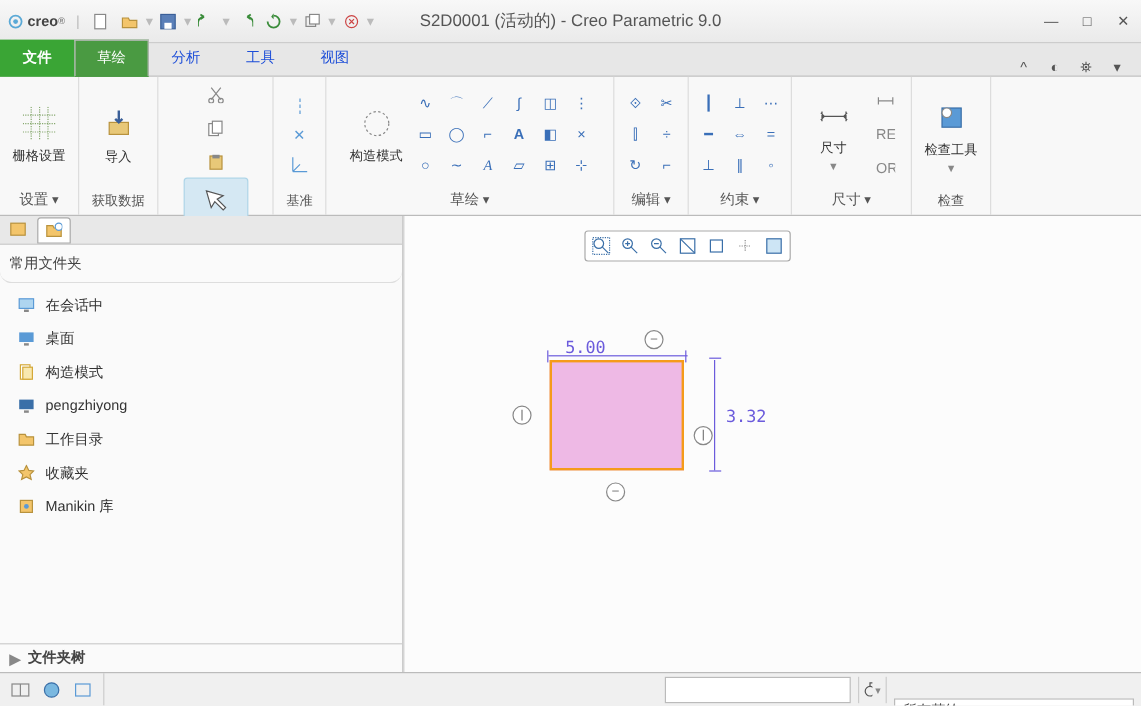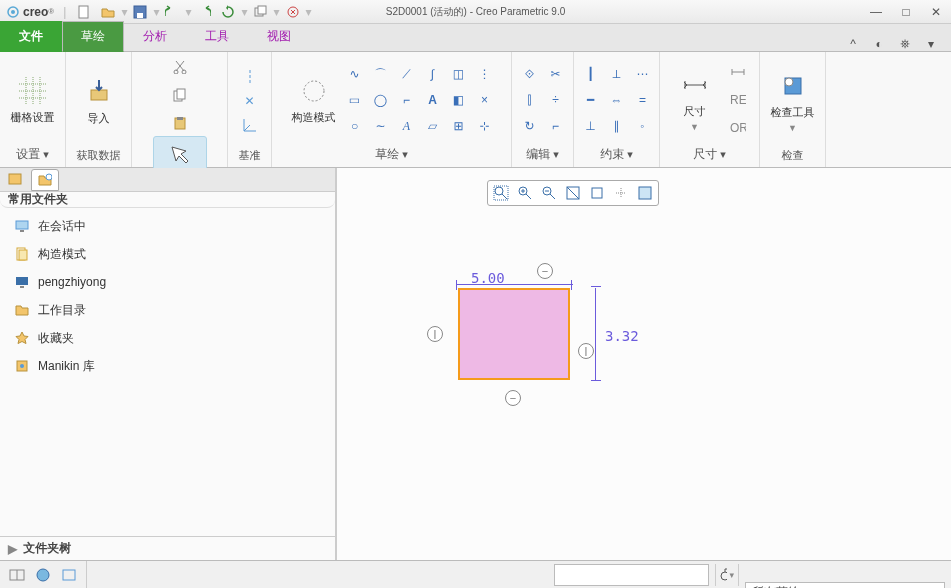--- a/index.html
+++ b/index.html
@@ -1,26 +1,26 @@
 <!DOCTYPE html>
 <html><head>
 <meta charset="utf-8">
 <style>
 * { margin:0; padding:0; box-sizing:border-box; font-family:"Microsoft YaHei",Arial,sans-serif; font-size:12px; }
 body { background:#f0f0f0; width:951px; height:588px; overflow:hidden; display:flex; flex-direction:column; }
-.titlebar { height:24px; background:linear-gradient(#f8f8f8,#eaeaea); display:flex; align-items:center; border-bottom:1px solid #ccc; position:relative; }
+.titlebar { height:36px; background:linear-gradient(#f8f8f8,#eaeaea); display:flex; align-items:center; border-bottom:1px solid #ccc; position:relative; }
 .app-logo { display:flex; align-items:center; padding:0 6px; color:#444; font-weight:bold; }
 .app-logo svg { margin-right:3px; }
 .qat { display:flex; align-items:center; gap:2px; padding:0 4px; }
 .qat-btn { width:22px; height:22px; display:flex; align-items:center; justify-content:center; border:1px solid transparent; border-radius:2px; }
-.doc-title { position:absolute; left:50%; transform:translateX(-50%); color:#555; font-size:10px; }
+.doc-title { position:absolute; left:50%; transform:translateX(-50%); color:#555; font-size:14px; }
 .win-controls { margin-left:auto; display:flex; }
 .win-btn { width:30px; height:24px; display:flex; align-items:center; justify-content:center; color:#555; }
 .ribbon-tabs { height:28px; background:#e7e7e7; display:flex; align-items:flex-end; border-bottom:1px solid #bbb; }
-.rtab { padding:6px 18px; color:#a21caf; border:1px solid transparent; position:relative; top:1px; }
+.rtab { padding:6px 18px; color:#1d4ed8; border:1px solid transparent; position:relative; top:1px; }
 .rtab.file { background:#3aa535; color:#fff; font-weight:bold; }
 .rtab.active { background:#4a9a42; color:#fff; border-color:#bbb; border-bottom-color:#4a9a42; }
 .ribbon-right { margin-left:auto; display:flex; gap:6px; padding:0 10px; color:#555; }
 .ribbon-right span { width:20px; text-align:center; }
 .ribbon { height:116px; background:#f8f8f8; border-bottom:1px solid #bbb; display:flex; }
 .rgroup { border-right:1px solid #ddd; display:flex; flex-direction:column; align-items:center; padding:4px 6px 2px; }
 .rgroup-row { display:flex; flex-wrap:wrap; gap:2px; flex:1; align-items:center; justify-content:center; }
 .rgroup-label { font-size:11px; color:#555; padding:2px 0; }
 .rbtn-lg { width:54px; display:flex; flex-direction:column; align-items:center; gap:3px; padding:4px; border:1px solid transparent; border-radius:3px; }
 .rbtn-lg.sel { border-color:#aed5e8; background:#d5e8f3; }
@@ -30,21 +30,21 @@
 .mini { width:22px; height:22px; display:flex; align-items:center; justify-content:center; }
 .sketch-grid { display:grid; grid-template-columns:repeat(6,24px); grid-template-rows:repeat(3,24px); gap:2px; }
 .sg { display:flex; align-items:center; justify-content:center; color:#3a6fb8; }
 .edit-grid { display:grid; grid-template-columns:repeat(2,24px); grid-template-rows:repeat(3,24px); gap:2px; }
 .con-grid { display:grid; grid-template-columns:repeat(3,24px); grid-template-rows:repeat(3,24px); gap:2px; }
 .content { flex:1; display:flex; min-height:0; }
 .sidebar { width:336px; background:#fafafa; border-right:1px solid #ccc; display:flex; flex-direction:column; }
 .side-tabs { height:24px; background:#e8e8e8; border-bottom:1px solid #ccc; display:flex; align-items:center; }
 .side-tab { width:28px; height:22px; display:flex; align-items:center; justify-content:center; border:1px solid transparent; margin:0 1px; }
 .side-tab.active { background:#fff; border-color:#aaa; border-radius:3px 3px 0 0; }
-.folder-section { height:16px; display:flex; align-items:center; padding:0 8px; border-bottom:1px solid #ddd; font-weight:bold; color:#444;border-radius:10px; }
+.folder-section { height:32px; display:flex; align-items:center; padding:0 8px; border-bottom:1px solid #ddd; font-weight:normal; color:#444;border-radius:10px; }
 .folder-list { flex:1; padding:4px 0; }
 .folder-item { height:28px; display:flex; align-items:center; padding:0 14px; gap:8px; color:#333; }
 .folder-item .ic { width:16px; height:16px; display:flex; align-items:center; justify-content:center; }
 .side-footer { height:24px; border-top:1px solid #ccc; display:flex; align-items:center; padding:0 8px; color:#444; font-weight:bold; }
 .side-footer .tri { color:#888; margin-right:6px; }
 .canvas { flex:1; background:#fcfcfc; position:relative; border-left:1px solid #ccc; }
 .view-tb { position:absolute; top:12px; right:292px; height:26px; background:#fff; border:1px solid #aaa; border-radius:3px; display:flex; padding:1px; }
 .vbtn { width:24px; height:22px; display:flex; align-items:center; justify-content:center; color:#3a6fb8; }
 .rect { position:absolute; left:121px; top:120px; width:112px; height:92px; background:#eeb9e5; border:2px solid #f59b1a; }
 .dim-w { position:absolute; left:134px; top:102px; color:#6b5bdc; font-size:14px; font-family:monospace; }
@@ -364,20 +364,29 @@
             <svg width="14" height="14">
               <rect x="1" y="2" width="12" height="8" fill="#aed5f0" stroke="#5a9ad6"></rect>
               <rect x="5" y="11" width="4" height="2" fill="#888"></rect>
             </svg>
           </span>
           <span>在会话中</span>
         </div>
       <div class="folder-item">
           <span class="ic">
             <svg width="14" height="14">
+              <rect x="1" y="2" width="12" height="8" fill="#5a9ad6"></rect>
+              <rect x="5" y="11" width="4" height="2" fill="#888"></rect>
+            </svg>
+          </span>
+          <span>桌面</span>
+        </div>
+      <div class="folder-item">
+          <span class="ic">
+            <svg width="14" height="14">
               <rect x="2" y="1" width="8" height="12" fill="#fff" stroke="#d4a838"></rect>
               <rect x="4" y="3" width="8" height="10" fill="#f8e8b0" stroke="#d4a838"></rect>
             </svg>
           </span>
           <span>构造模式</span>
         </div>
       <div class="folder-item">
           <span class="ic">
             <svg width="14" height="14">
               <rect x="1" y="2" width="12" height="8" fill="#3a6fa8"></rect>

